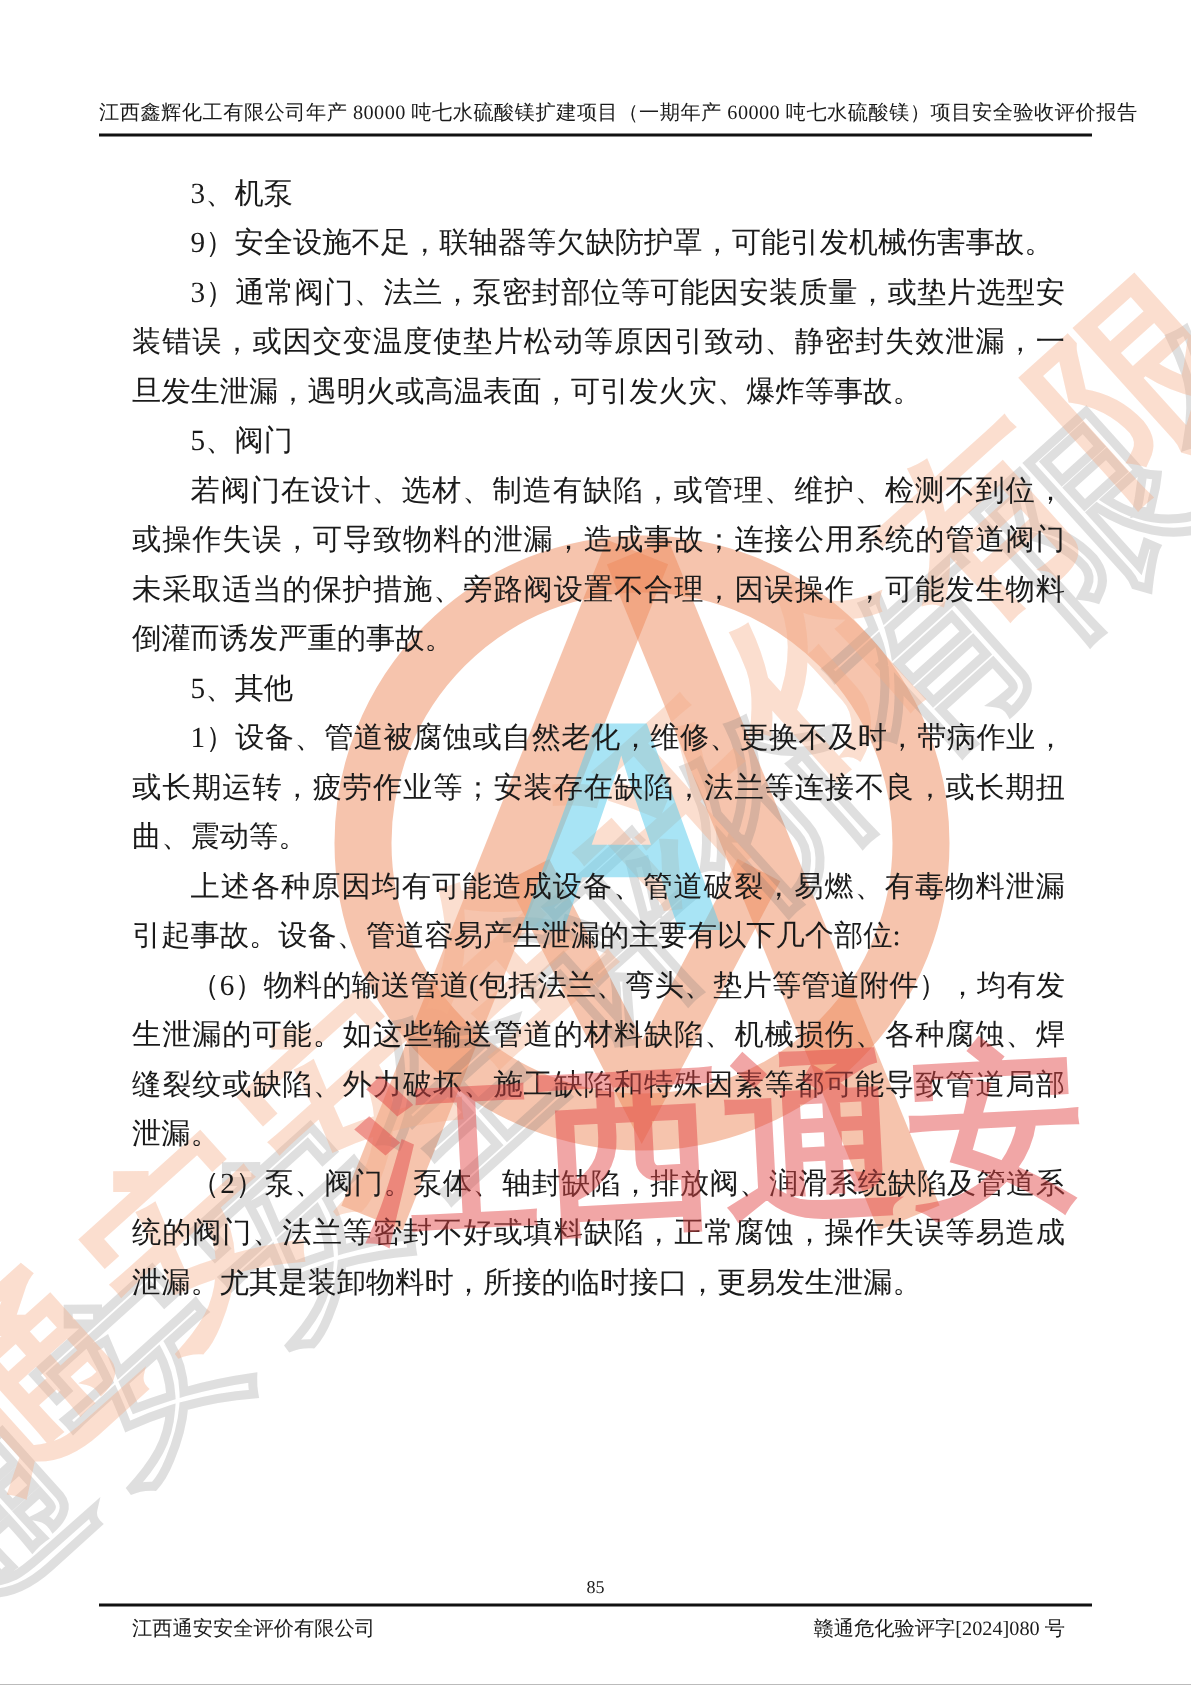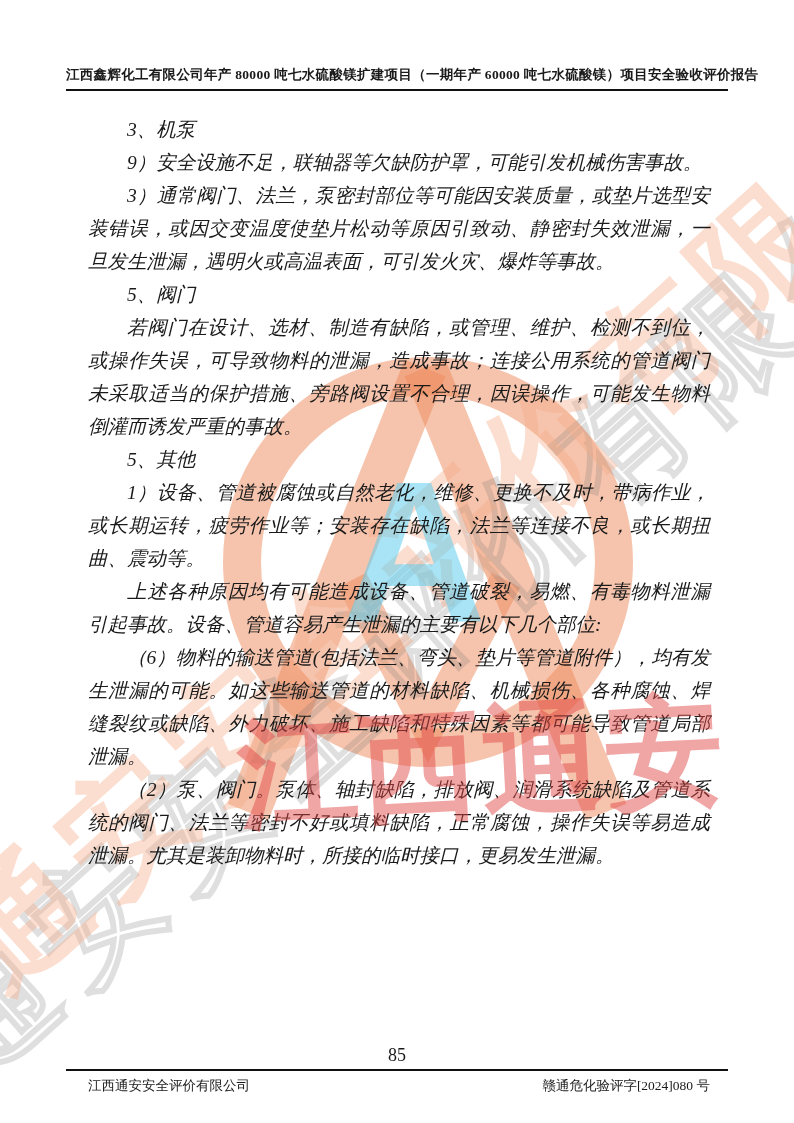--- a/index.html
+++ b/index.html
@@ -48,39 +48,38 @@
   
   .header{
     position:relative;z-index:1;
     margin:66px 66px 0 66px;
     border-bottom:2px solid #111;
     padding-bottom:5px;
     text-align:center;
     font-size:13.5px;
     letter-spacing:0.3px;
     white-space:nowrap;
-    font-weight:bold;
   }
   
   .body{
     position:relative;z-index:1;
     margin-top:22px;
     padding:0 84px 0 88px;
     font-size:19.5px;
     line-height:33px;
     text-align:justify;
   }
-  .body p{margin:0;text-indent:2em;font-style:italic;}
+  .body p{margin:0;text-indent:2em;}
   
   .footer{
     position:absolute;z-index:1;
     left:0;right:0;bottom:28px;
   }
   .footer .pageno{
-    text-align:center;font-size:18px;margin:0 0 3px 0;
+    text-align:center;font-size:12px;margin:0 0 3px 0;
   }
   .footer .rule{
     margin:0 66px;border-top:2px solid #111;height:0;
   }
   .footer .cols{
     margin:6px 84px 0 88px;
     display:flex;justify-content:space-between;
     font-size:13.5px;
   }
 </style>

